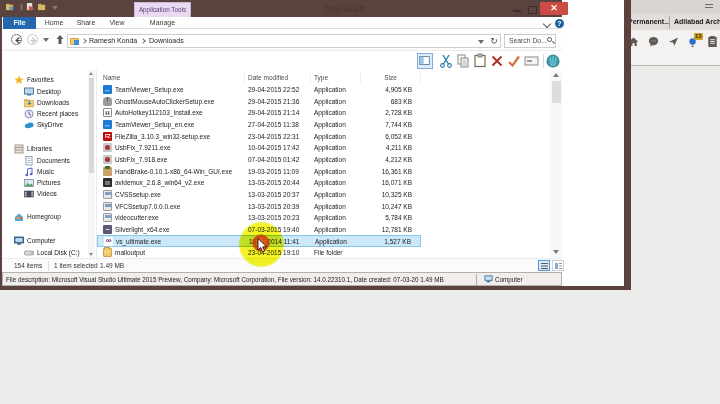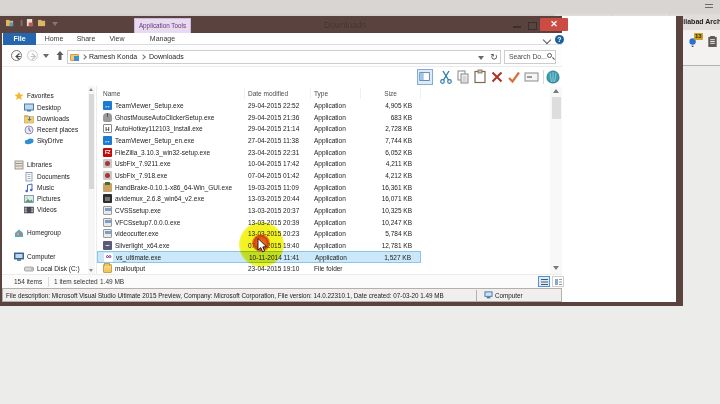--- a/index.html
+++ b/index.html
@@ -14,21 +14,21 @@
   .btab { position:absolute; top:0; height:16px; line-height:16px; font-size:7px; color:#1c1c1c; font-weight:bold; white-space:nowrap; overflow:hidden; background:#e0ddda; padding-left:4px; }
   .btab-sep { position:absolute; top:2px; height:12px; width:1px; background:#a8a4a1; }
   #btab-icon2 { position:absolute; left:2px; top:3px; width:10px; height:10px; background:#e8802a; border-radius:2px; }
   #btab-icon2:before { content:""; position:absolute; left:2px; top:2px; width:6px; height:6px; border:1px solid #fff; border-radius:50%; }
   #browser-navbar { left:0; top:30px; width:720px; height:36px; background:#f4f2f0; border-bottom:1px solid #b7b3af; }
   .bicon { position:absolute; top:6px; width:11px; height:11px; fill:#5d5955; stroke:#5d5955; }
   #ff-badge { position:absolute; font-size:6px; font-weight:bold; background:#c9a227; color:#3a3000; padding:0 1px; border-radius:1px; line-height:7px; }
   #browser-page-box { background:#fff; border:1px solid #dcdcdc; }
 
   
-  #explorer { left:0; top:16px; width:683px; height:290px; background:#fff; border-left:2px solid #5a433e; border-right:7px solid #5a433e; border-bottom:4px solid #5a433e; }
+  #explorer { left:0; top:0; width:631px; height:290px; background:#fff; border-left:2px solid #5a433e; border-right:7px solid #5a433e; border-bottom:4px solid #5a433e; }
   #titlebar { left:0; top:0; width:560px; height:17px; background:#5a433e; }
   #win-title { left:322px; top:4px; font-size:8.5px; color:#42312b; text-shadow:0 0 1px #6b544e; }
   .qat-icon { position:absolute; top:3px; width:8px; height:8px; opacity:0.9; }
   #qat-chevron { left:50px; top:6px; width:0; height:0; border-left:3px solid transparent; border-right:3px solid transparent; border-top:4px solid #8a7570; }
   .cap-btn { position:absolute; top:2px; height:13px; font-size:8px; color:#c9b8b3; text-align:center; }
   #btn-min { left:507px; width:14px; } #btn-min:after{ content:""; position:absolute; left:4px; bottom:3px; width:8px; height:2px; background:#3e2f2a;}
   #btn-max { left:522px; width:14px; } #btn-max:after{ content:""; position:absolute; left:4px; top:4px; width:7px; height:6px; border:1.5px solid #3e2f2a;}
   #btn-close { left:538px; width:28px; background:#cc4b42; border-radius:1px; color:#fff; font-weight:bold; line-height:13px; font-size:9px; }
   #apptools-header { left:132px; top:2px; width:57px; height:15px; background:#e9d9f1; border:1px solid #cbb8dd; border-bottom:none; text-align:center; font-size:6.3px; line-height:14px; color:#5d3b78; white-space:nowrap; overflow:hidden;}
 

